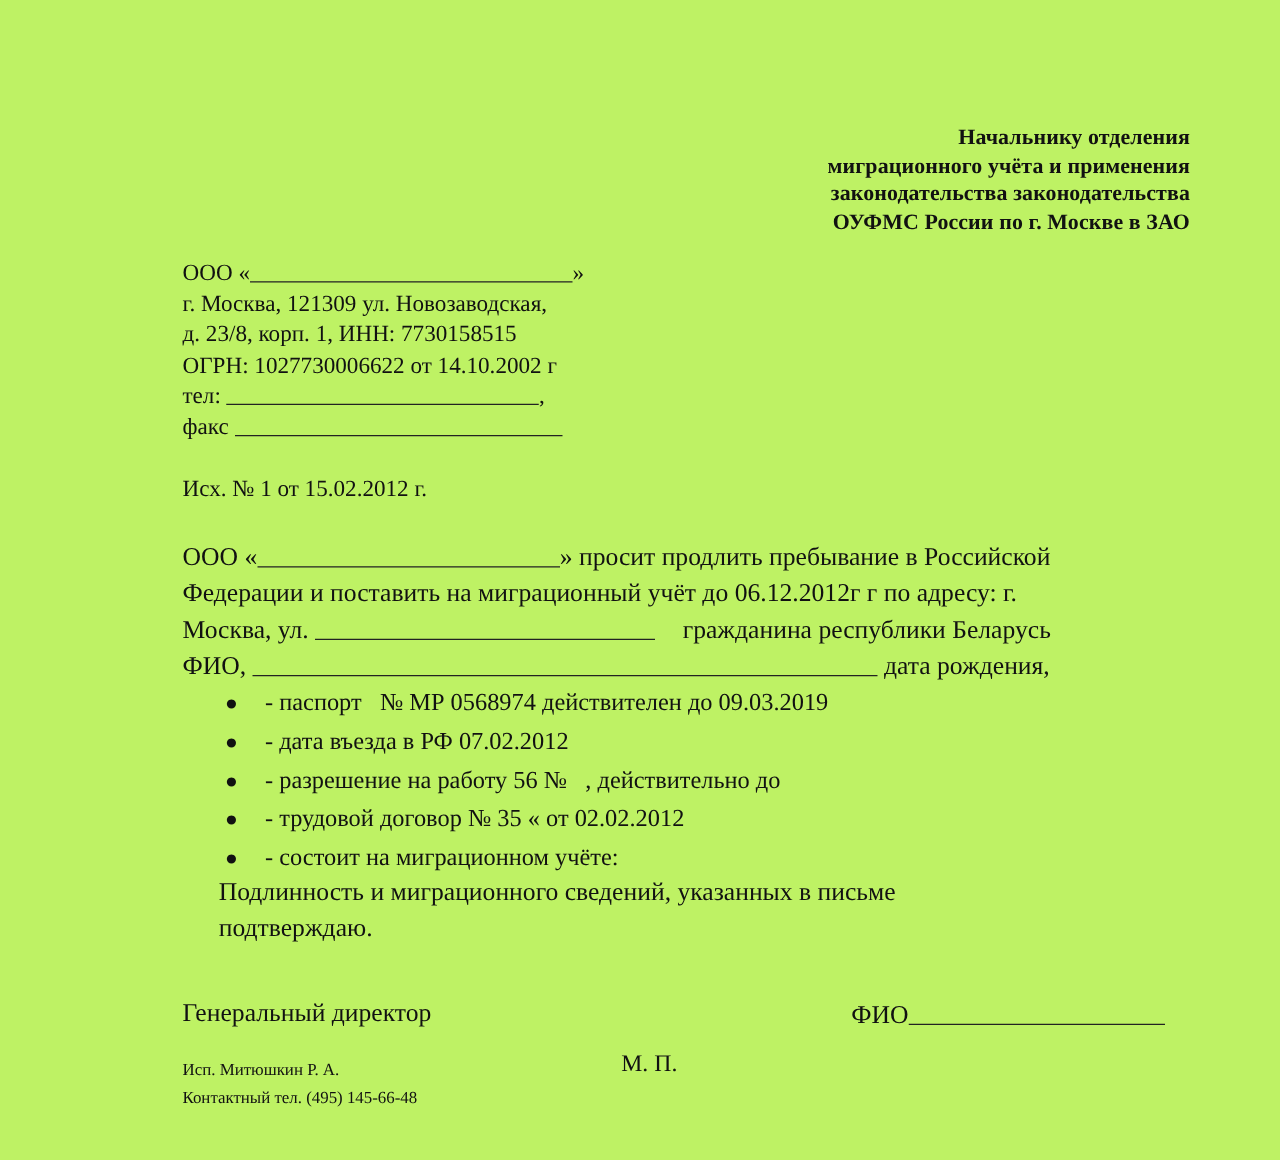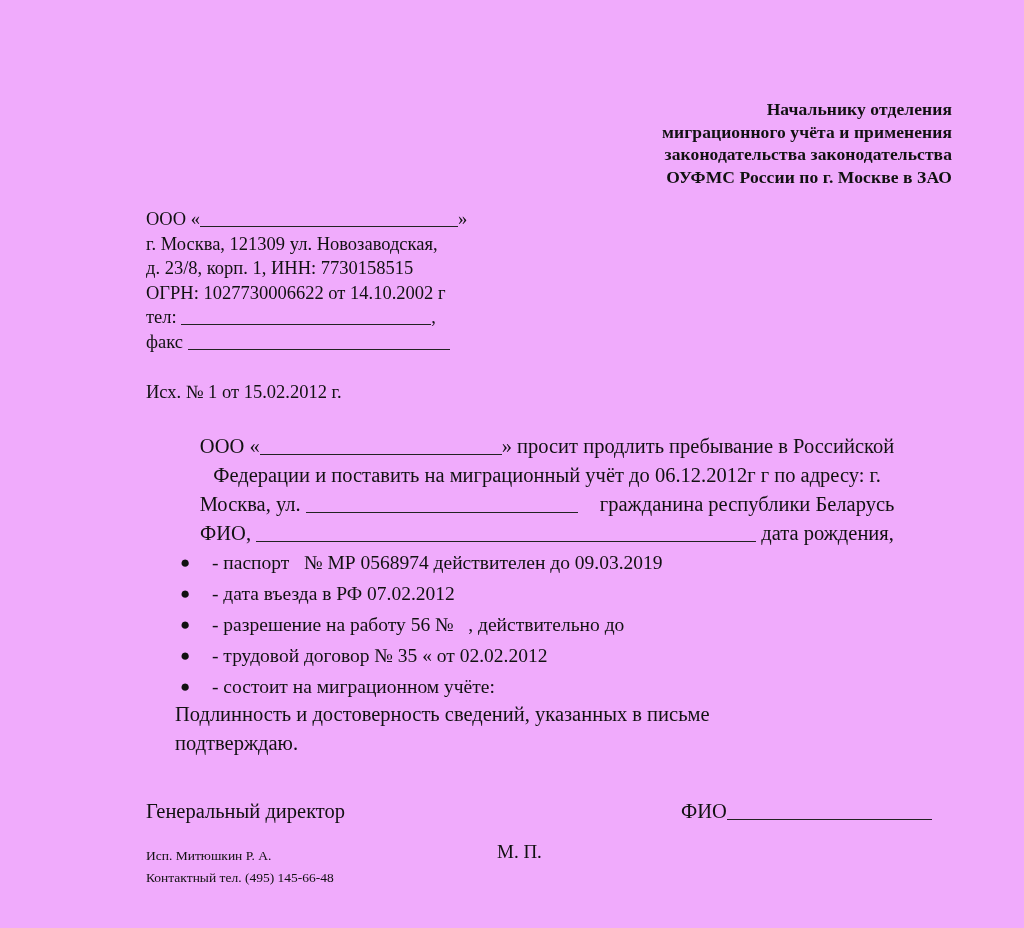--- a/index.html
+++ b/index.html
@@ -12,21 +12,21 @@
     height: 928px;
     position: relative;
     font-family: "Liberation Serif", "DejaVu Serif", serif;
     color: #111111;
     overflow: hidden;
   }
 
   .page {
     position: absolute;
     inset: 0;
-    background: #f0abfc;
+    background: #bef264;
   }
 
   
   .addressee {
     position: absolute;
     left: 560px;
     top: 98px;
     width: 392px;
     text-align: right;
     font-size: 17.5px;
@@ -72,21 +72,21 @@
 
   
   .body-block {
     position: absolute;
     left: 146px;
     top: 432px;
     width: 802px;
     font-size: 20.5px;
     line-height: 29px;
   }
-  .body-block .pline { white-space: nowrap; text-align: center; }
+  .body-block .pline { white-space: nowrap; }
   .blank-body-org  { width: 242px; }
   .blank-street    { width: 272px; }
   .blank-fio       { width: 500px; }
   .gap-after-street { display: inline-block; width: 22px; }
 
   
   .bullets {
     position: absolute;
     left: 146px;
     top: 547px;
@@ -203,21 +203,21 @@
       <span class="bullet-dot">●</span>
       <span class="bullet-text">- трудовой договор № 35 « от 02.02.2012</span>
     </div>
     <div class="bullet-row">
       <span class="bullet-dot">●</span>
       <span class="bullet-text">- состоит на миграционном учёте:</span>
     </div>
   </div>
 
   <div class="closing">
-    <div>Подлинность и достоверность сведений, указанных в письме</div>
+    <div>Подлинность и миграционного сведений, указанных в письме</div>
     <div>подтверждаю.</div>
   </div>
 
   <div class="sign-title">Генеральный директор</div>
   <div class="sign-fio"><span>ФИО</span><span class="blank blank-sign"></span></div>
   <div class="stamp">М. П.</div>
 
   <div class="footer">
     <div>Исп. Митюшкин Р. А.</div>
     <div>Контактный тел. (495) 145-66-48</div>

